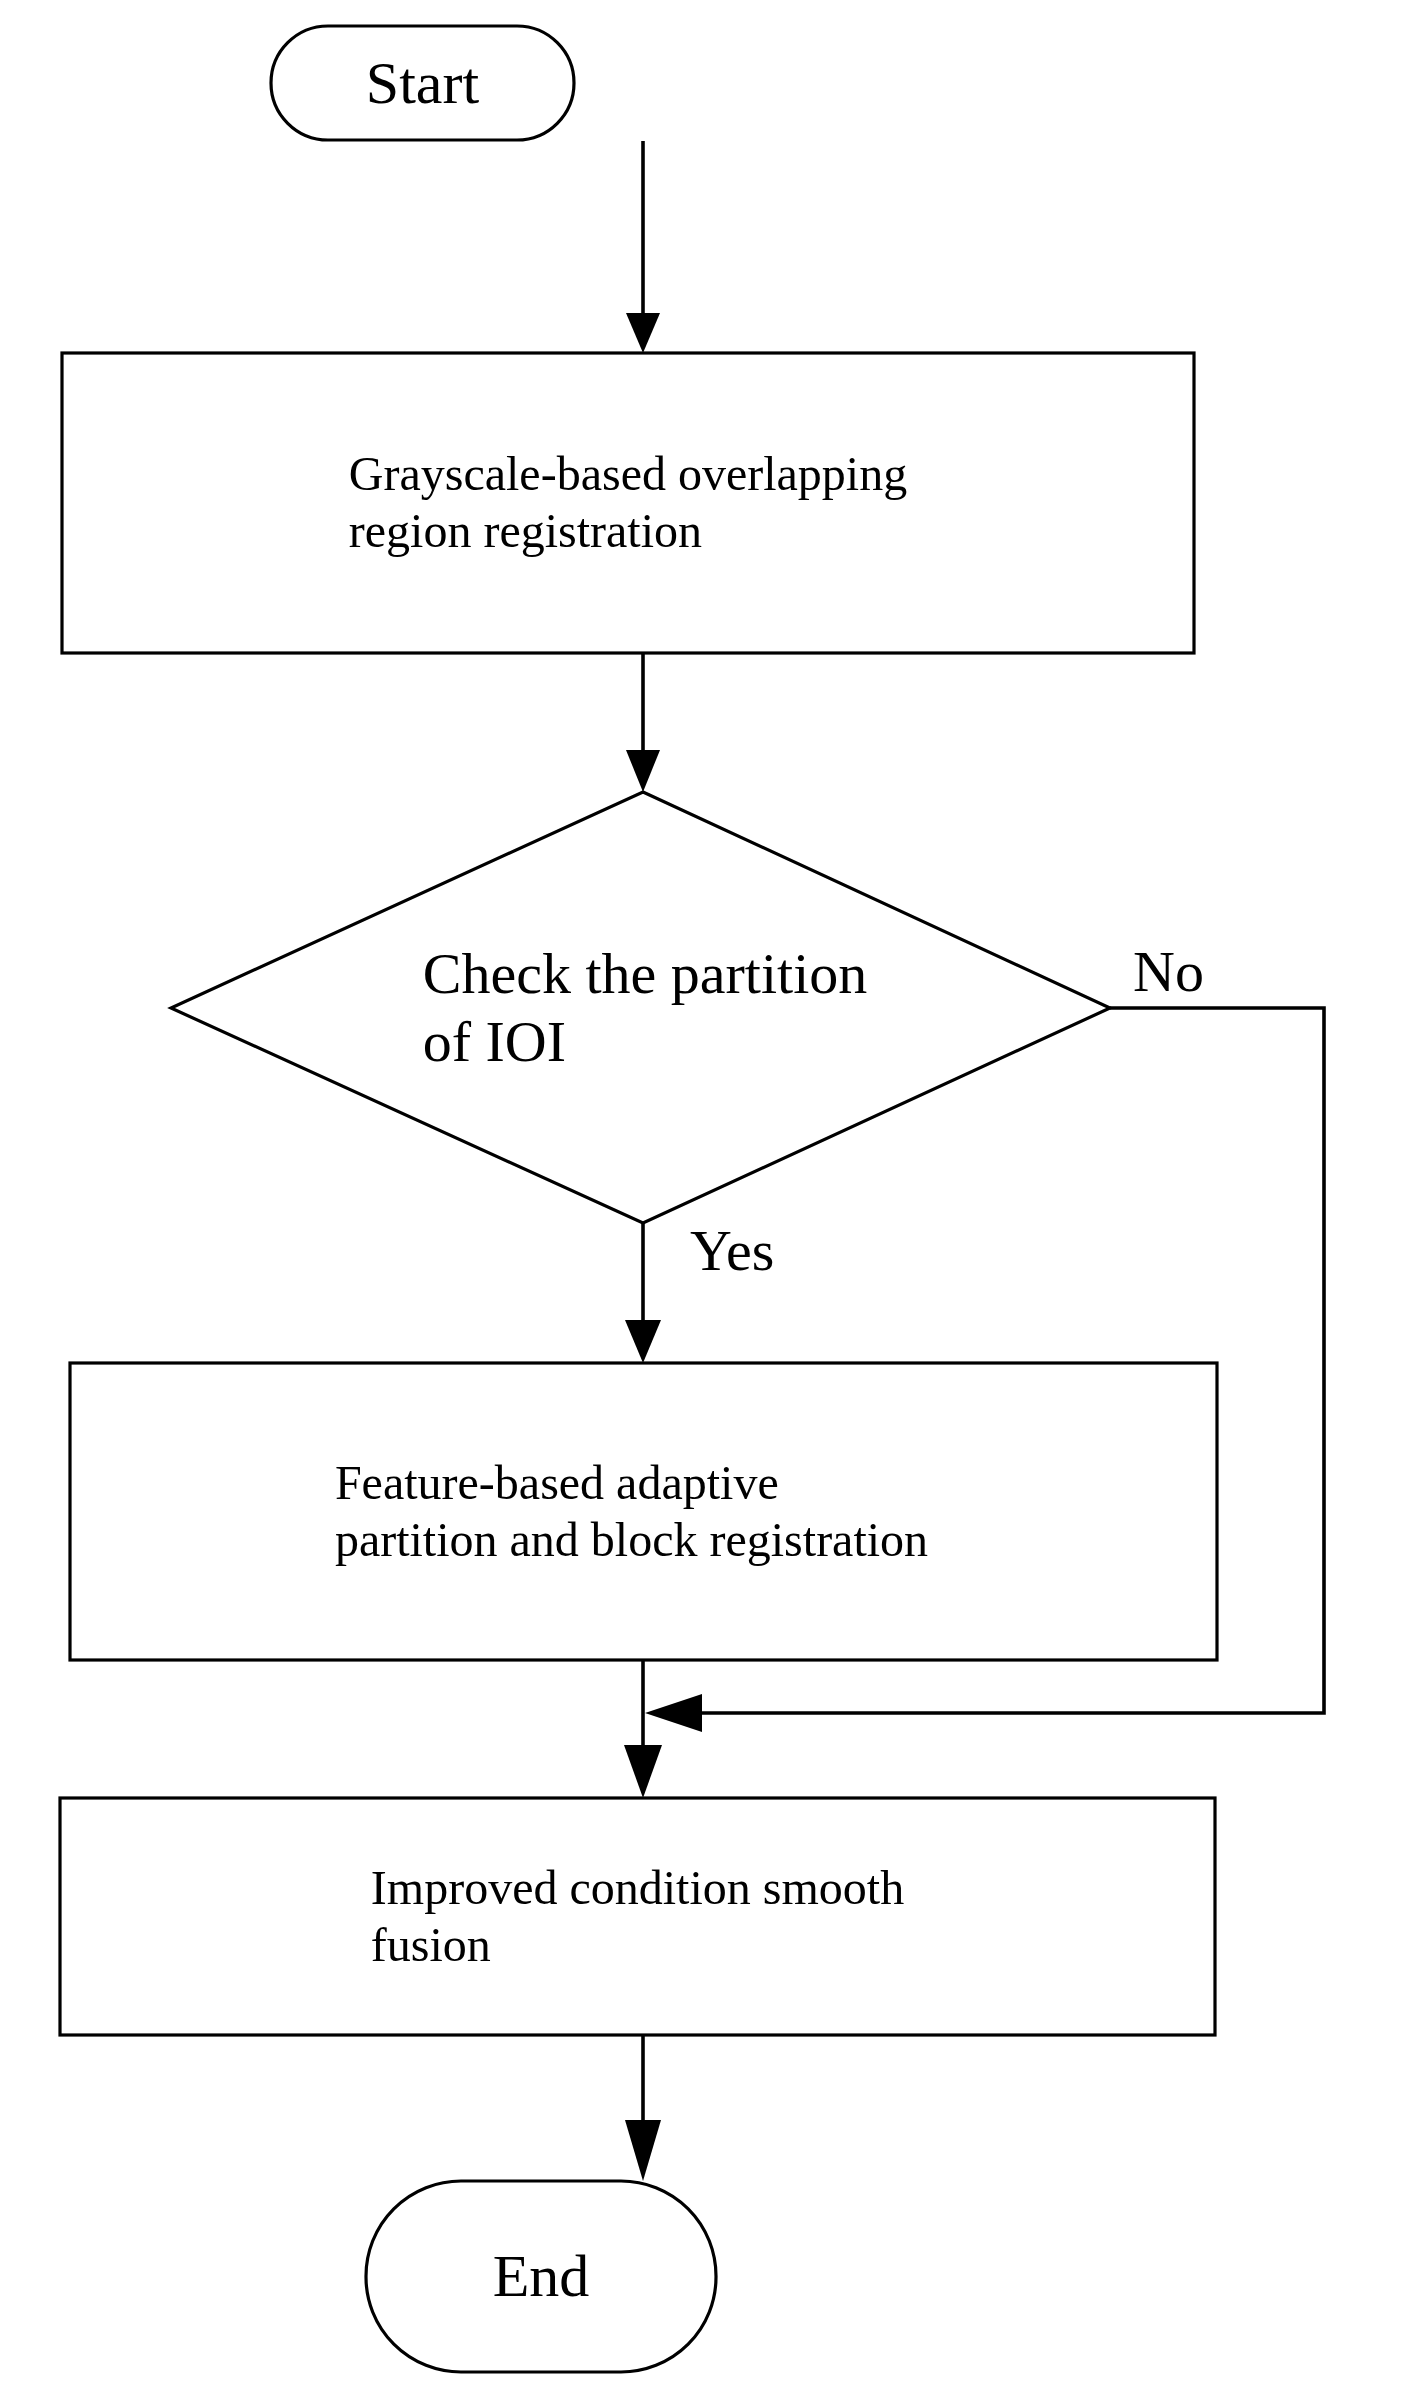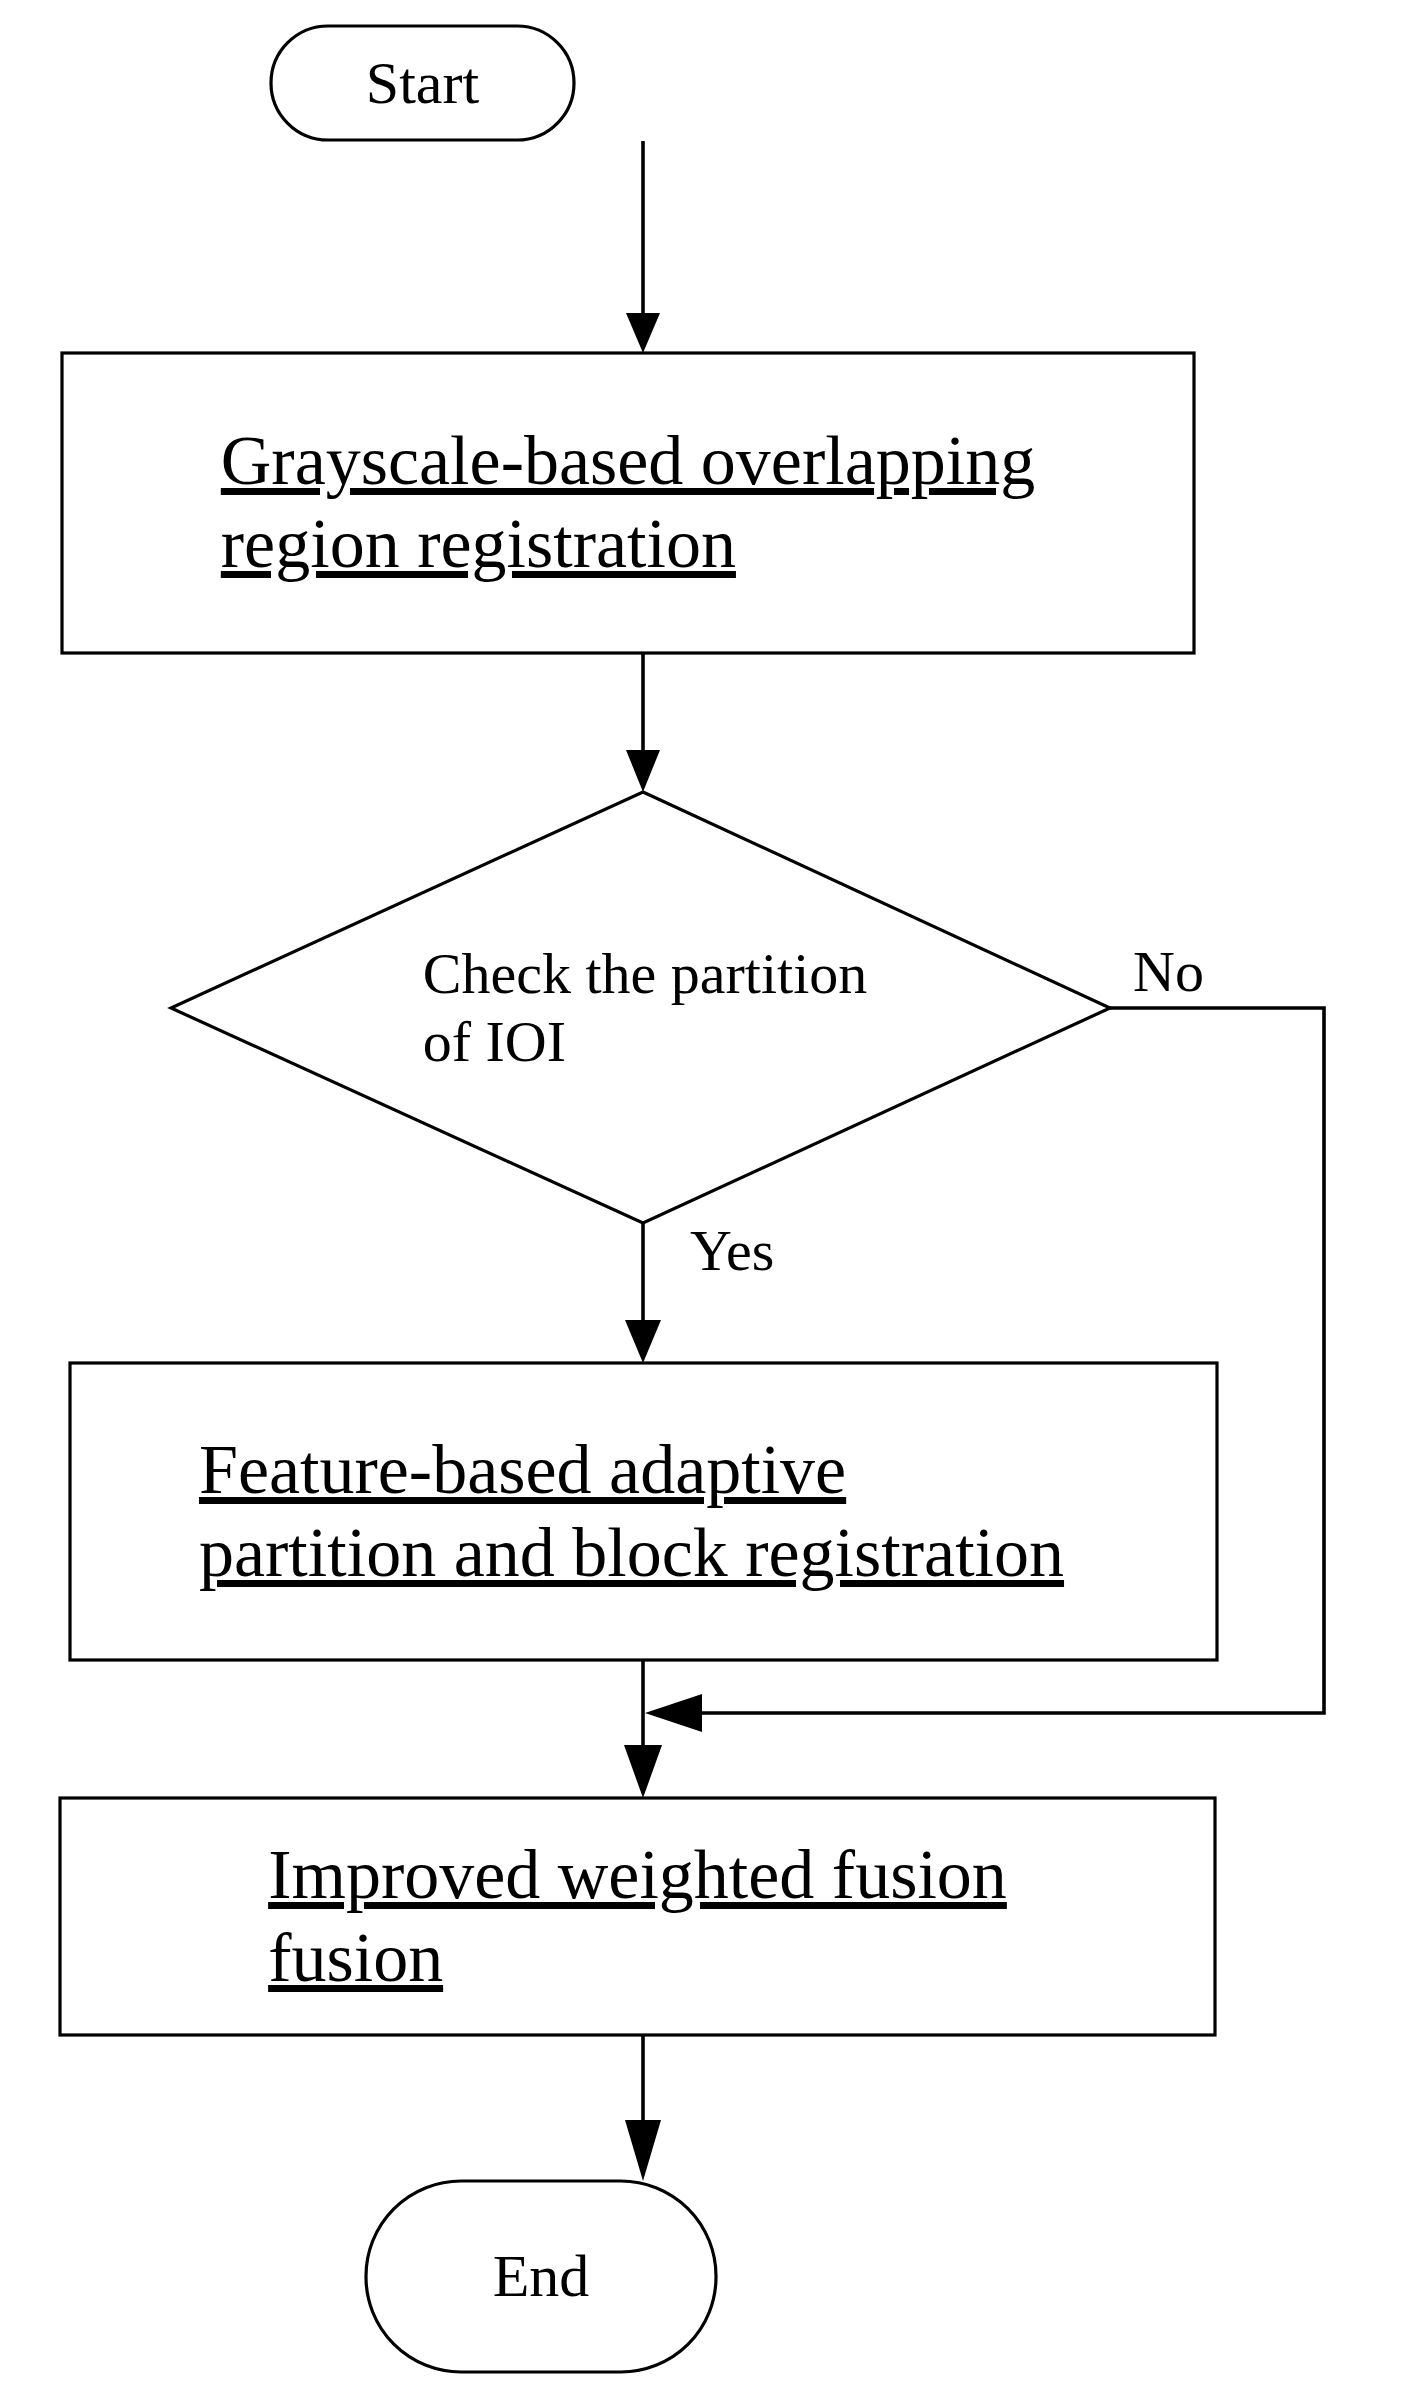--- a/index.html
+++ b/index.html
@@ -30,21 +30,21 @@
     display: flex;
     align-items: center;
     justify-content: center;
     color: #000000;
     font-family: "Liberation Serif", "DejaVu Serif", serif;
     line-height: 1.18;
     white-space: pre-line;
     pointer-events: none;
   }
   .terminal-label { font-size: 60px; }
-  .process-label { font-size: 70px; text-decoration: underline; }
+  .process-label { font-size: 48px; }
   .decision-label { font-size: 58px; }
   .edge-label {
     position: absolute;
     color: #000000;
     font-family: "Liberation Serif", "DejaVu Serif", serif;
     font-size: 58px;
     line-height: 1;
     white-space: nowrap;
     text-align: right;
   }
@@ -104,21 +104,21 @@
 
   <div class="node-label process-label" style="left:62px; top:353px; width:1132px; height:300px;">Grayscale-based overlapping
 region registration</div>
 
   <div class="node-label decision-label" style="left:300px; top:892px; width:690px; height:232px;">Check the partition
 of IOI</div>
 
   <div class="node-label process-label" style="left:58px; top:1363px; width:1147px; height:297px;">Feature-based adaptive
 partition and block registration</div>
 
-  <div class="node-label process-label" style="left:60px; top:1798px; width:1155px; height:237px;">Improved weighted fusion
+  <div class="node-label process-label" style="left:60px; top:1798px; width:1155px; height:237px;">Improved condition smooth
 fusion</div>
 
   <div class="node-label terminal-label" style="left:366px; top:2181px; width:350px; height:191px;">End</div>
 
   <div class="edge-label" style="left:1133px; top:943px;">No</div>
 
   <div class="edge-label" style="left:690px; top:1222px;">Yes</div>
 
 </div>
 

